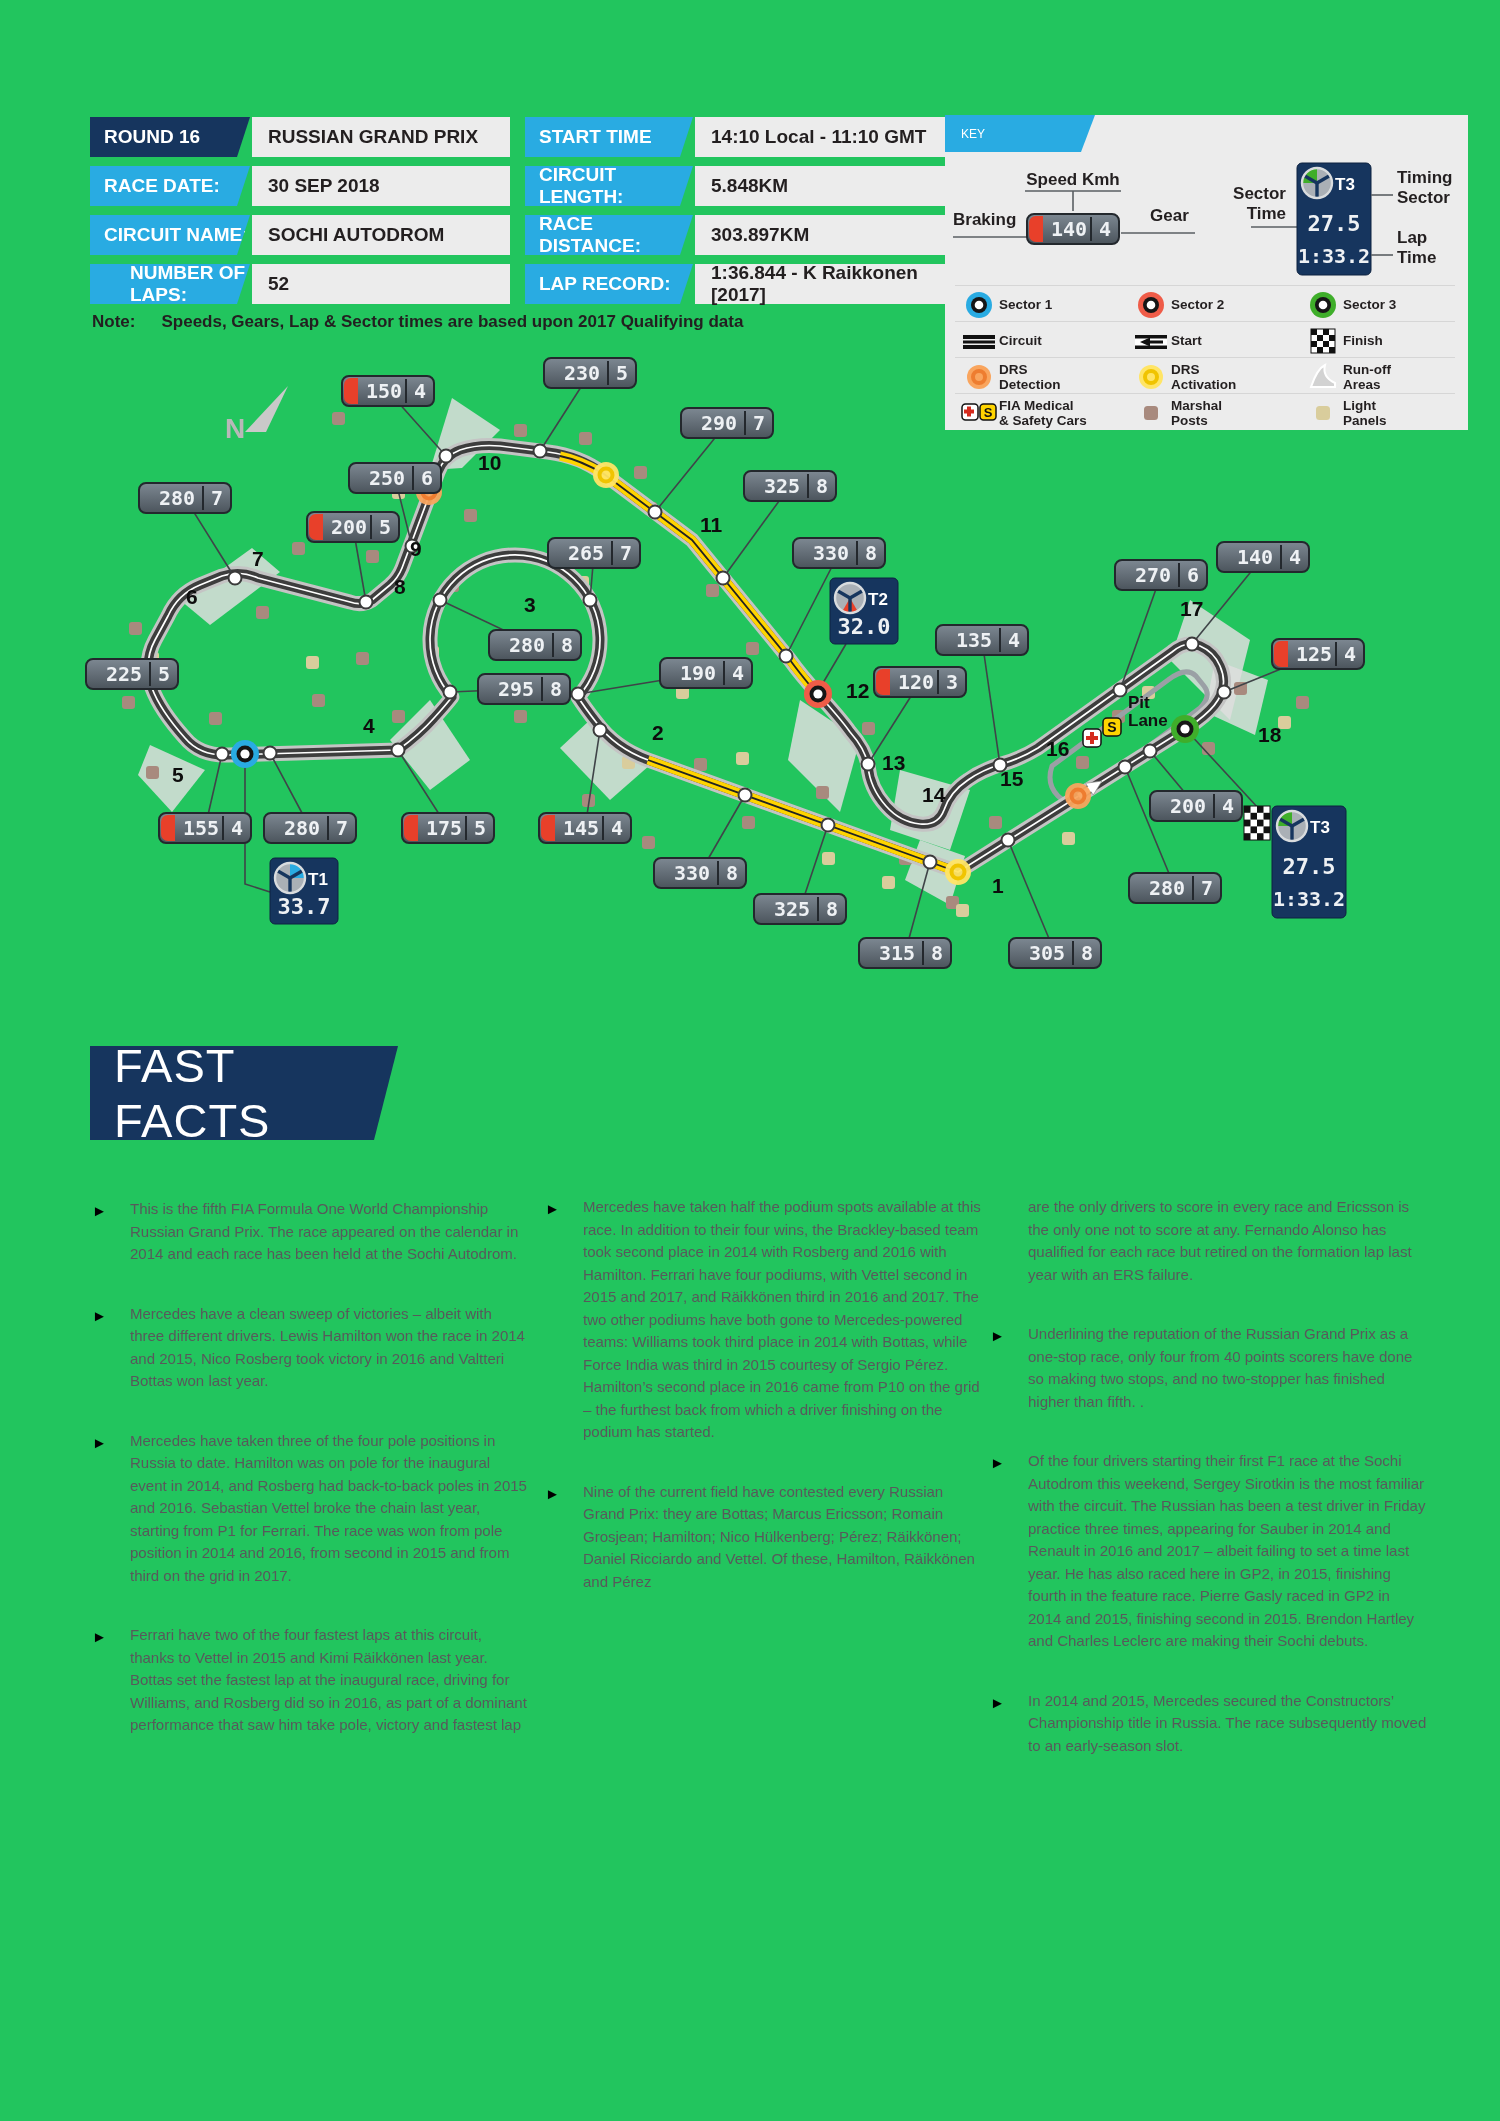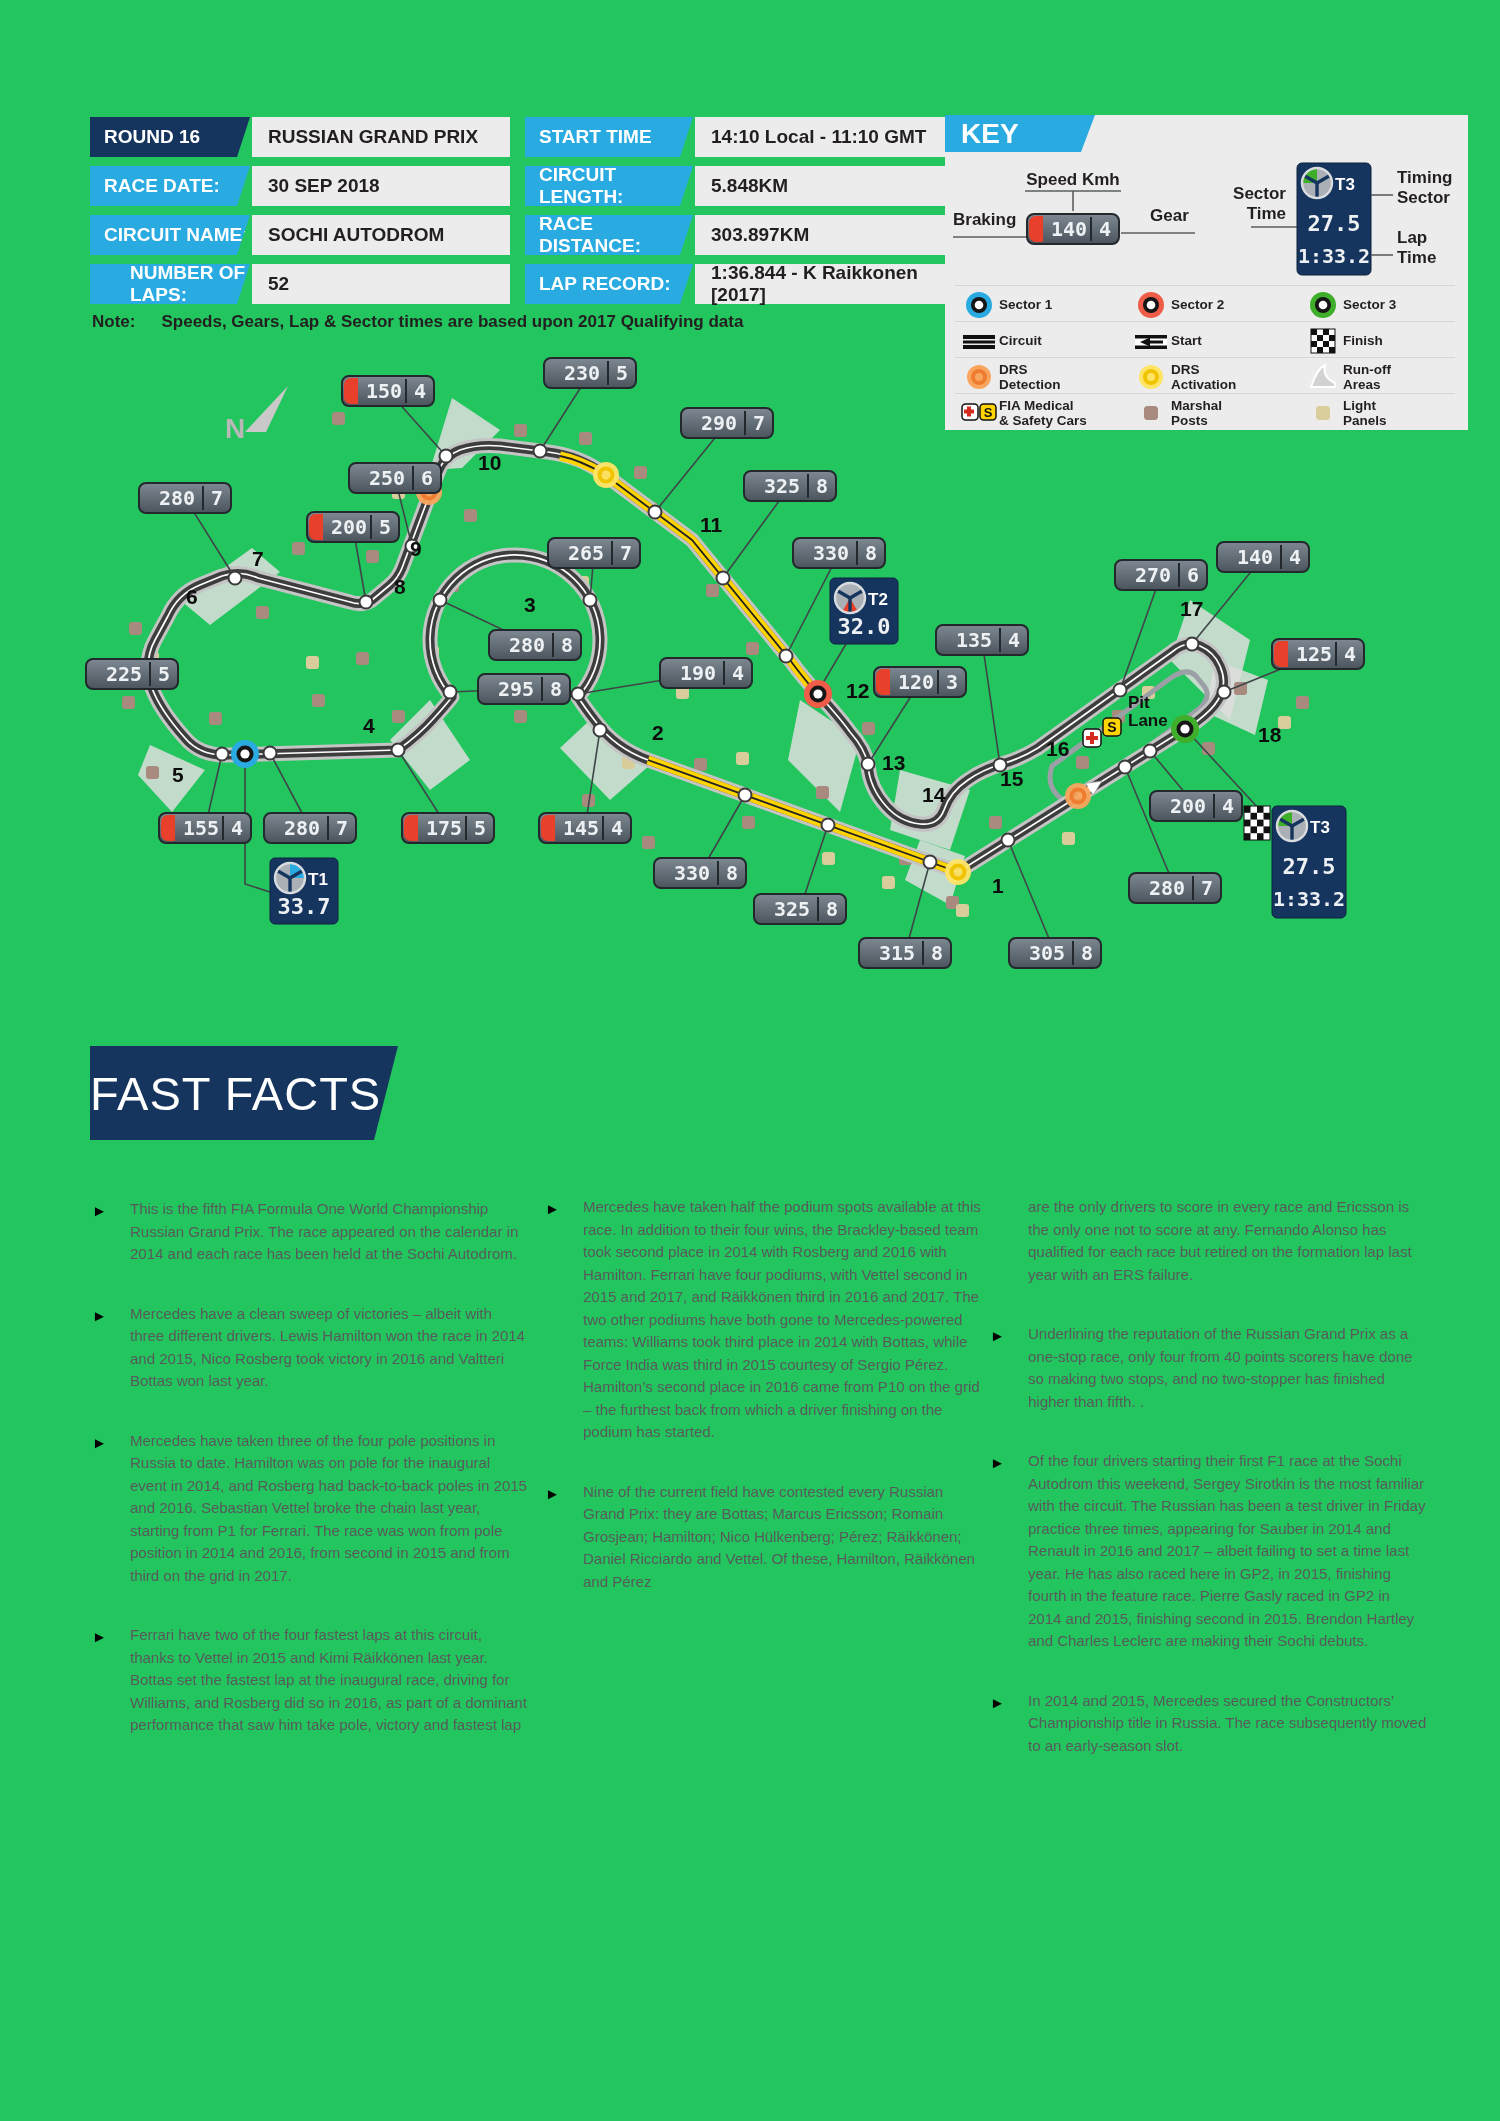--- a/index.html
+++ b/index.html
@@ -12,29 +12,29 @@
           padding-left:14px;box-sizing:border-box;color:#fff;font-weight:bold;font-size:19px;
           clip-path:polygon(0 0,100% 0,calc(100% - 13px) 100%,0 100%);}
   .ivalue{position:absolute;top:0;height:100%;display:flex;align-items:center;
           padding-left:16px;box-sizing:border-box;background:#ececec;color:#231f20;
           font-weight:bold;font-size:19px;}
   .note{position:absolute;left:92px;top:312px;font-size:17px;font-weight:bold;color:#231f20;}
   .note b{margin-right:26px;}
   
   #keyPanel{position:absolute;left:945px;top:115px;width:523px;height:315px;background:#ececec;}
   #keyHeader{position:absolute;left:0;top:0;width:150px;height:37px;display:flex;align-items:center;
-             padding-left:16px;box-sizing:border-box;color:#fff;font-weight:bold;font-size:28px;
+             padding-left:16px;box-sizing:border-box;color:#fff;font-weight:normal;font-size:12px;
              clip-path:polygon(0 0,100% 0,calc(100% - 14px) 100%,0 100%);}
   .krow{position:absolute;left:0;width:523px;height:36px;}
   .kdiv{position:absolute;left:10px;width:500px;height:1px;background:#d6d6d6;}
   .kcell{position:absolute;top:0;height:36px;display:flex;align-items:center;}
   .kicon{width:40px;flex:0 0 40px;display:flex;justify-content:center;}
   .klabel{font-size:13.5px;font-weight:bold;color:#231f20;line-height:1.12;}
   
-  #ffBanner{position:absolute;display:flex;align-items:center;box-sizing:border-box;
+  #ffBanner{position:absolute;display:flex;align-items:center;padding-left:24px;box-sizing:border-box;
             color:#fff;font-size:47px;letter-spacing:1px;
             clip-path:polygon(0 0,100% 0,calc(100% - 24px) 100%,0 100%);}
   .ffcol{position:absolute;width:437px;}
   .ffitem{display:flex;margin-bottom:37px;}
   .ffmark{flex:0 0 38px;font-size:15px;color:#000;padding-top:4px;}
   .fftext{font-size:15px;line-height:1.5;color:#58595b;}
   svg text{font-family:"Liberation Sans",sans-serif;}
   .seg{font-family:"DejaVu Sans Mono",monospace;font-weight:bold;fill:#eef1f4;}
   .cnum{font-weight:bold;font-size:21px;fill:#0d0d0d;}
 </style>

